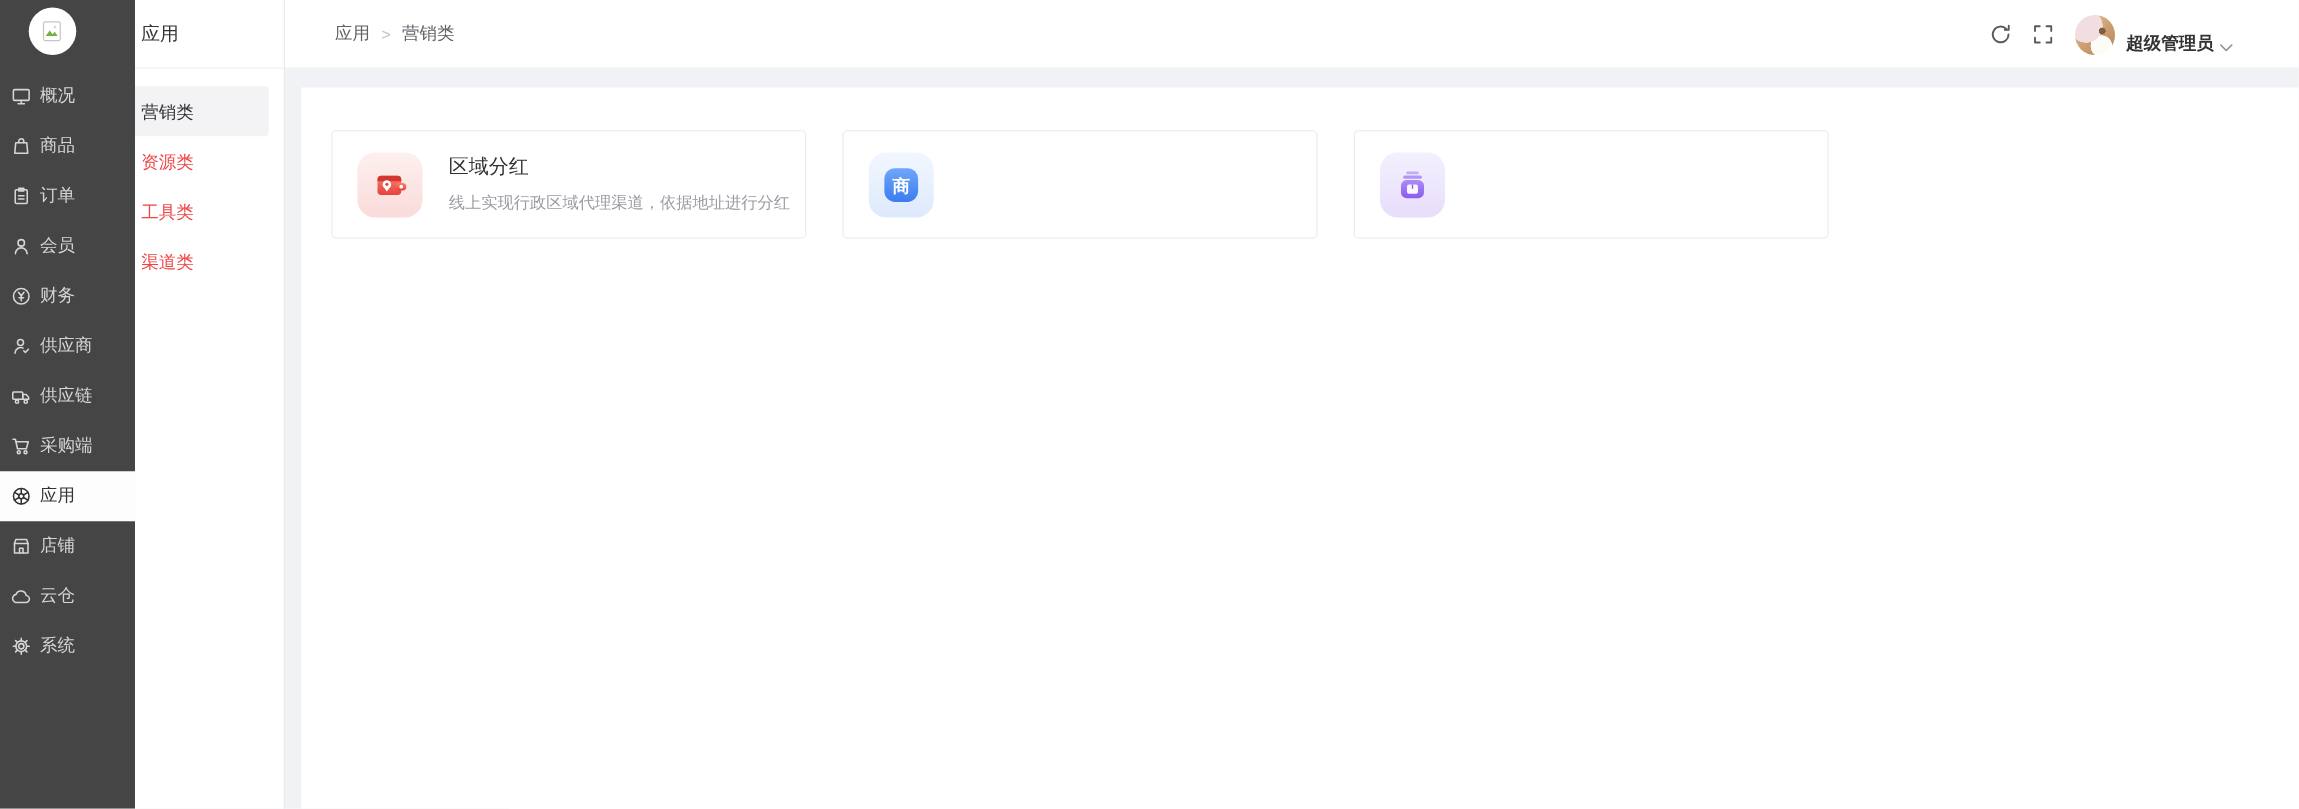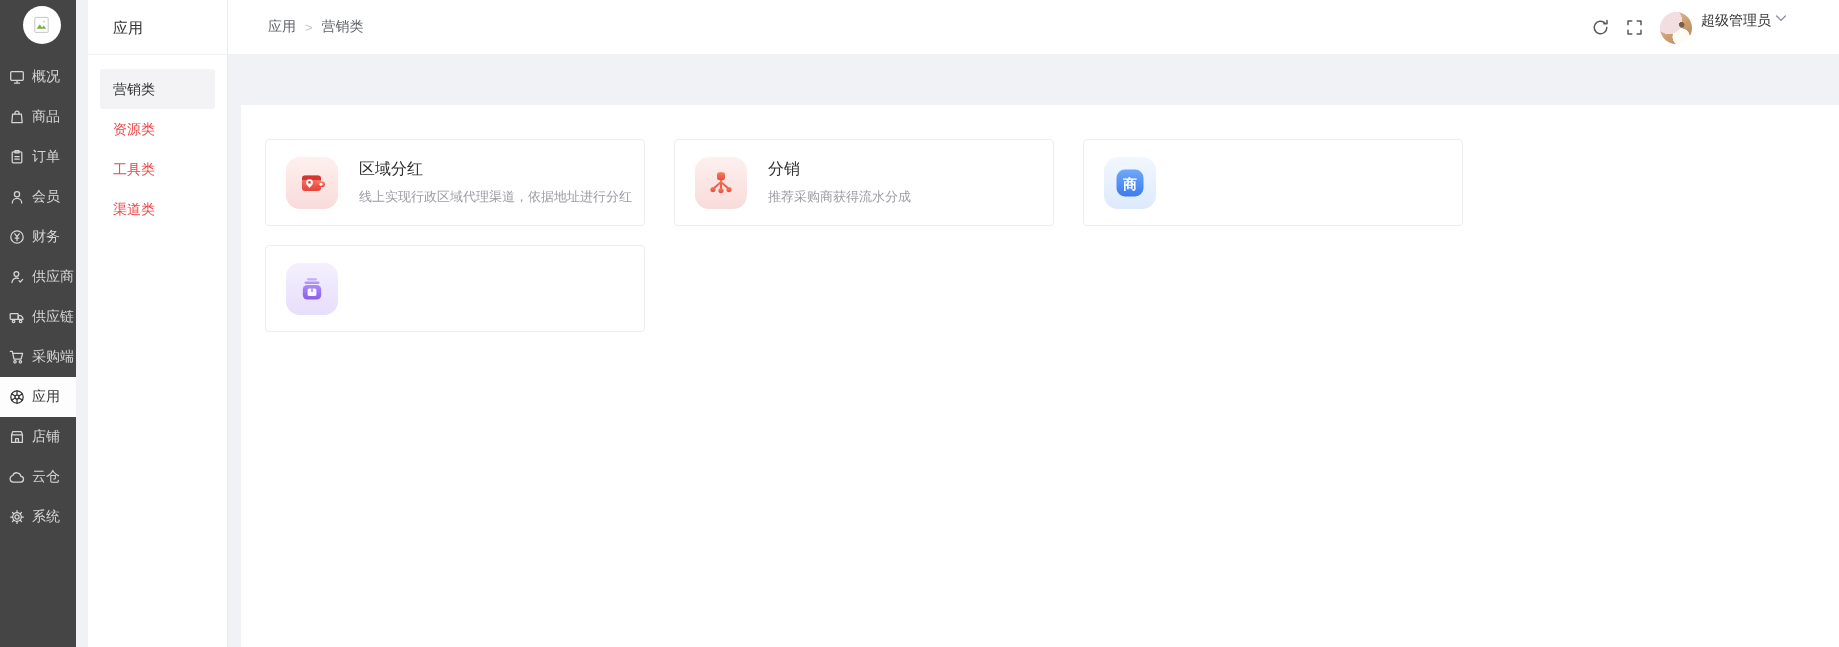--- a/index.html
+++ b/index.html
@@ -3,21 +3,21 @@
 <meta charset="utf-8">
 <style>
   * { margin:0; padding:0; box-sizing:border-box; }
   html,body { width:1839px; height:647px; }
   body {
     font-family:"Liberation Sans","DejaVu Sans",sans-serif;
     background:#f0f2f5; position:relative; overflow:hidden;
     -webkit-font-smoothing:antialiased;
   }
   
-  .sidebar { position:absolute; left:0; top:0; width:76px; height:647px; background:#454545; z-index:5; }
+  .sidebar { position:absolute; left:0; top:0; width:108px; height:647px; background:#454545; z-index:5; }
   .logo-wrap { width:38px; height:38px; border-radius:50%; background:#fff; margin:6px 0 0 23px;
                display:flex; align-items:center; justify-content:center; overflow:hidden; }
   .s-menu { margin-top:13px; }
   .s-item { height:40px; display:flex; align-items:center; padding-left:9px;
             color:#d6d6d6; font-size:14px; cursor:pointer; white-space:nowrap; }
   .s-item .s-icon { width:16px; height:16px; margin-right:7px; flex:none; display:flex; }
   .s-item.active { background:#fdfdfd; color:#333; }
   .s-icon svg { width:16px; height:16px; stroke:currentColor; fill:none;
                 stroke-width:1.25; stroke-linecap:round; stroke-linejoin:round; }
   
@@ -39,27 +39,27 @@
   .topbar-right { position:absolute; right:52px; top:0; height:55px; display:flex; align-items:center; }
   .tb-icon { width:17px; height:17px; margin-right:17px; color:#5a5a5a; cursor:pointer; display:flex; }
   .tb-icon svg { width:17px; height:17px; stroke:currentColor; fill:none;
                  stroke-width:1.5; stroke-linecap:round; stroke-linejoin:round; }
   .avatar { width:32px; height:32px; border-radius:50%; margin-right:9px; flex:none;
             background:
               radial-gradient(circle at 68% 40%, #7d5f44 0 9%, transparent 10%),
               radial-gradient(circle at 28% 28%, #f2dde0 0 40%, transparent 41%),
               radial-gradient(circle at 66% 78%, #fdfbf6 0 26%, transparent 27%),
               linear-gradient(140deg,#e8cfb2 0%,#cb9d6e 55%,#b3845a 100%); }
-  .user-trigger { display:flex; align-items:flex-start; cursor:pointer; }
+  .user-trigger { display:flex; align-items:flex-end; cursor:pointer;font-weight:bold; }
   .user-name { font-size:14px; color:#333; }
   .chev { width:12px; height:12px; margin-left:4px; color:#8a8f99; display:flex; }
   .chev svg { width:12px; height:12px; stroke:currentColor; fill:none; stroke-width:1.3;
               stroke-linecap:round; stroke-linejoin:round; }
   
-  .panel { position:absolute; left:13px; top:70px; right:0; bottom:0; background:#fff; overflow:hidden;margin-top:35px; }
+  .panel { position:absolute; left:13px; top:70px; right:0; bottom:0; background:#fff; overflow:hidden; }
   .cards { width:1607px; padding:34px 0 0 24px; display:flex; flex-wrap:wrap;
            column-gap:29px; row-gap:19px; }
   .card { width:380px; height:87px; background:#fff; border:1px solid #ebedf0; border-radius:4px;
           display:flex; align-items:center; padding-left:20px; cursor:pointer; }
   .card-icon { width:52px; height:52px; border-radius:14px; flex:none;
                display:flex; align-items:center; justify-content:center; }
   .ci-red    { background:linear-gradient(180deg,#fdf0ee,#f9dbda); }
   .ci-blue   { background:linear-gradient(180deg,#f1f7fe,#ddeafc); }
   .ci-purple { background:linear-gradient(180deg,#f4f0fe,#e7defb); }
   .ci-orange { background:linear-gradient(180deg,#fdf6e6,#faeac9); }
@@ -260,41 +260,20 @@
             <path d="M8.7 15.2h5.6l-2.8 3.9z" fill="#fff"></path>
             <circle cx="11.5" cy="13.4" r="1.3" fill="#e7413c"></circle>
           </svg>
         </div>
         <div class="card-text">
           <div class="card-title">区域分红</div>
           <div class="card-desc">线上实现行政区域代理渠道，依据地址进行分红</div>
         </div>
       </div>
 
-      <div class="card">
-        <div class="card-icon ci-red">
-          <svg width="28" height="28" viewBox="0 0 28 28">
-            <defs>
-                <linearGradient id="g-net" x1="0" y1="0" x2="0" y2="1">
-                  <stop offset="0" stop-color="#f57d54"></stop>
-                  <stop offset="1" stop-color="#e74c44"></stop>
-                </linearGradient>
-              </defs>
-            <path d="M14 10v4M14 13 6 20M14 13v8M14 13l8 7" stroke="url(#g-net)" stroke-width="2" fill="none"></path>
-            <rect x="10" y="3.2" width="8" height="8" rx="2.6" fill="url(#g-net)"></rect>
-            <circle cx="6" cy="20.6" r="2.6" fill="url(#g-net)"></circle>
-            <circle cx="14" cy="21.6" r="2.6" fill="url(#g-net)"></circle>
-            <circle cx="22" cy="20.6" r="2.6" fill="url(#g-net)"></circle>
-          </svg>
-        </div>
-        <div class="card-text">
-          <div class="card-title">分销</div>
-          <div class="card-desc">推荐采购商获得流水分成</div>
-        </div>
-      </div>
 
       <div class="card">
         <div class="card-icon ci-blue">
           <svg width="30" height="30" viewBox="0 0 30 30">
             <defs>
                 <linearGradient id="g-blue1" x1="0" y1="0" x2="0" y2="1">
                   <stop offset="0" stop-color="#6fa7fa"></stop>
                   <stop offset="1" stop-color="#3b7cf0"></stop>
                 </linearGradient>
               </defs>

